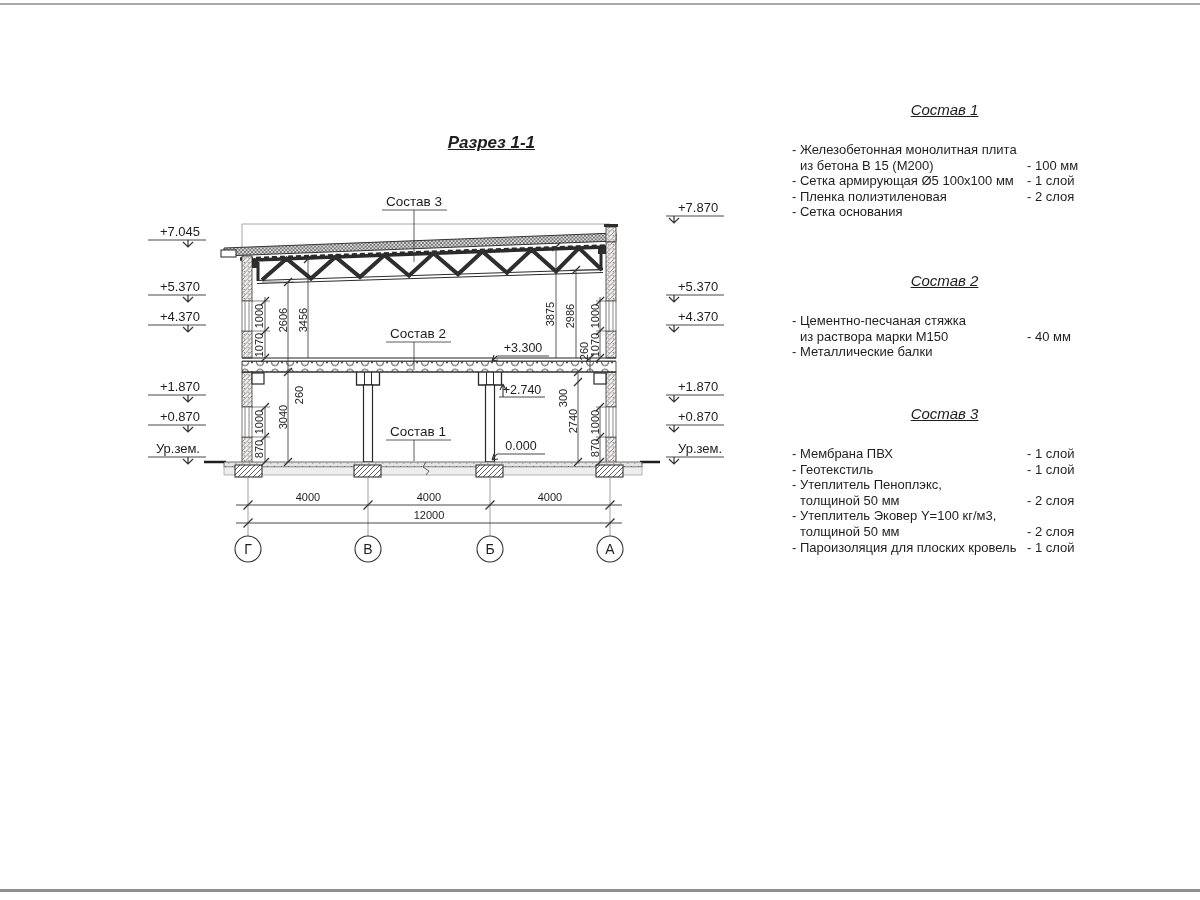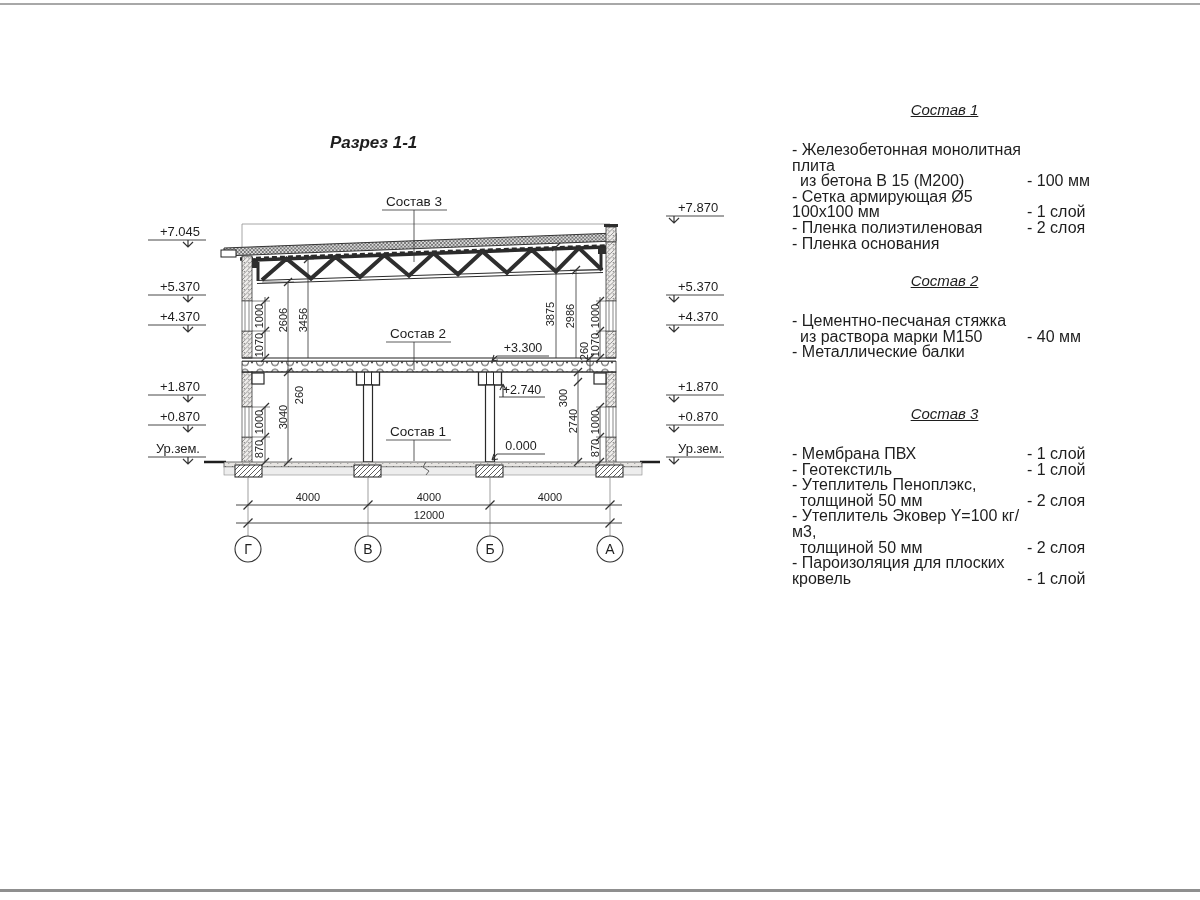--- a/index.html
+++ b/index.html
@@ -1,32 +1,32 @@
 <!DOCTYPE html>
 <html><head>
 <meta charset="utf-8">
 <style>
   html,body{margin:0;padding:0;background:#fff;}
   .page{position:relative;width:1200px;height:900px;background:#fff;overflow:hidden;
         font-family:"Liberation Sans",sans-serif;color:#1e1e1e;}
   .edge{position:absolute;left:0;width:1200px;background:#a8a8a8;}
   .edge.top{top:3px;height:2px;}
   .edge.bot{top:889px;height:3px;background:#8f8f8f;}
-  .sec-title{position:absolute;left:330px;top:133px;width:205px;text-align:left;
-             font-size:17px;font-style:italic;font-weight:600;}
+  .sec-title{position:absolute;left:330px;top:133px;width:205px;text-align:right;
+             font-size:17px;font-style:italic;font-weight:600;text-decoration:underline;}
   svg.draw{position:absolute;left:0;top:0;}
   svg .dim{font-size:11px;fill:#1e1e1e;}
   svg .elev{font-size:13px;fill:#1e1e1e;}
   svg .lvl{font-size:12.5px;fill:#1e1e1e;}
   svg .call{font-size:13.5px;fill:#1e1e1e;}
   svg .axl{font-size:14px;fill:#1e1e1e;}
   .comps{position:absolute;left:792px;width:305px;}
   .comp-title{text-align:center;font-size:15px;font-style:italic;margin-bottom:24px;}
   .comp-title span{text-decoration:underline;}
-  .ci{display:flex;align-items:flex-end;font-size:16px;line-height:15.6px;}
+  .ci{display:flex;align-items:flex-end;font-size:13px;line-height:15.6px;}
   .ci-n{flex:1 1 auto;}
   .ci-n .l2{display:block;padding-left:8px;}
   .ci-v{flex:0 0 70px;white-space:nowrap;}
 </style>
 </head>
 <body>
 
 <div class="page">
   <div class="edge top"></div>
   <div class="edge bot"></div>
@@ -361,21 +361,21 @@
     </div>
     <div class="ci">
       <span class="ci-n"><span>- Сетка армирующая Ø5 100х100 мм</span></span>
       <span class="ci-v">- 1 слой</span>
     </div>
     <div class="ci">
       <span class="ci-n"><span>- Пленка полиэтиленовая</span></span>
       <span class="ci-v">- 2 слоя</span>
     </div>
     <div class="ci">
-      <span class="ci-n"><span>- Пленка основания</span></span>
+      <span class="ci-n"><span>- Сетка основания</span></span>
       <span class="ci-v"></span>
     </div>
   </div>
 
   <div class="comps" style="top:272px;">
     <div class="comp-title"><span>Состав 2</span></div>
     <div class="ci">
       <span class="ci-n"><span>- Цементно-песчаная стяжка</span><span class="l2">из раствора марки М150</span></span>
       <span class="ci-v">- 40 мм</span>
     </div>

